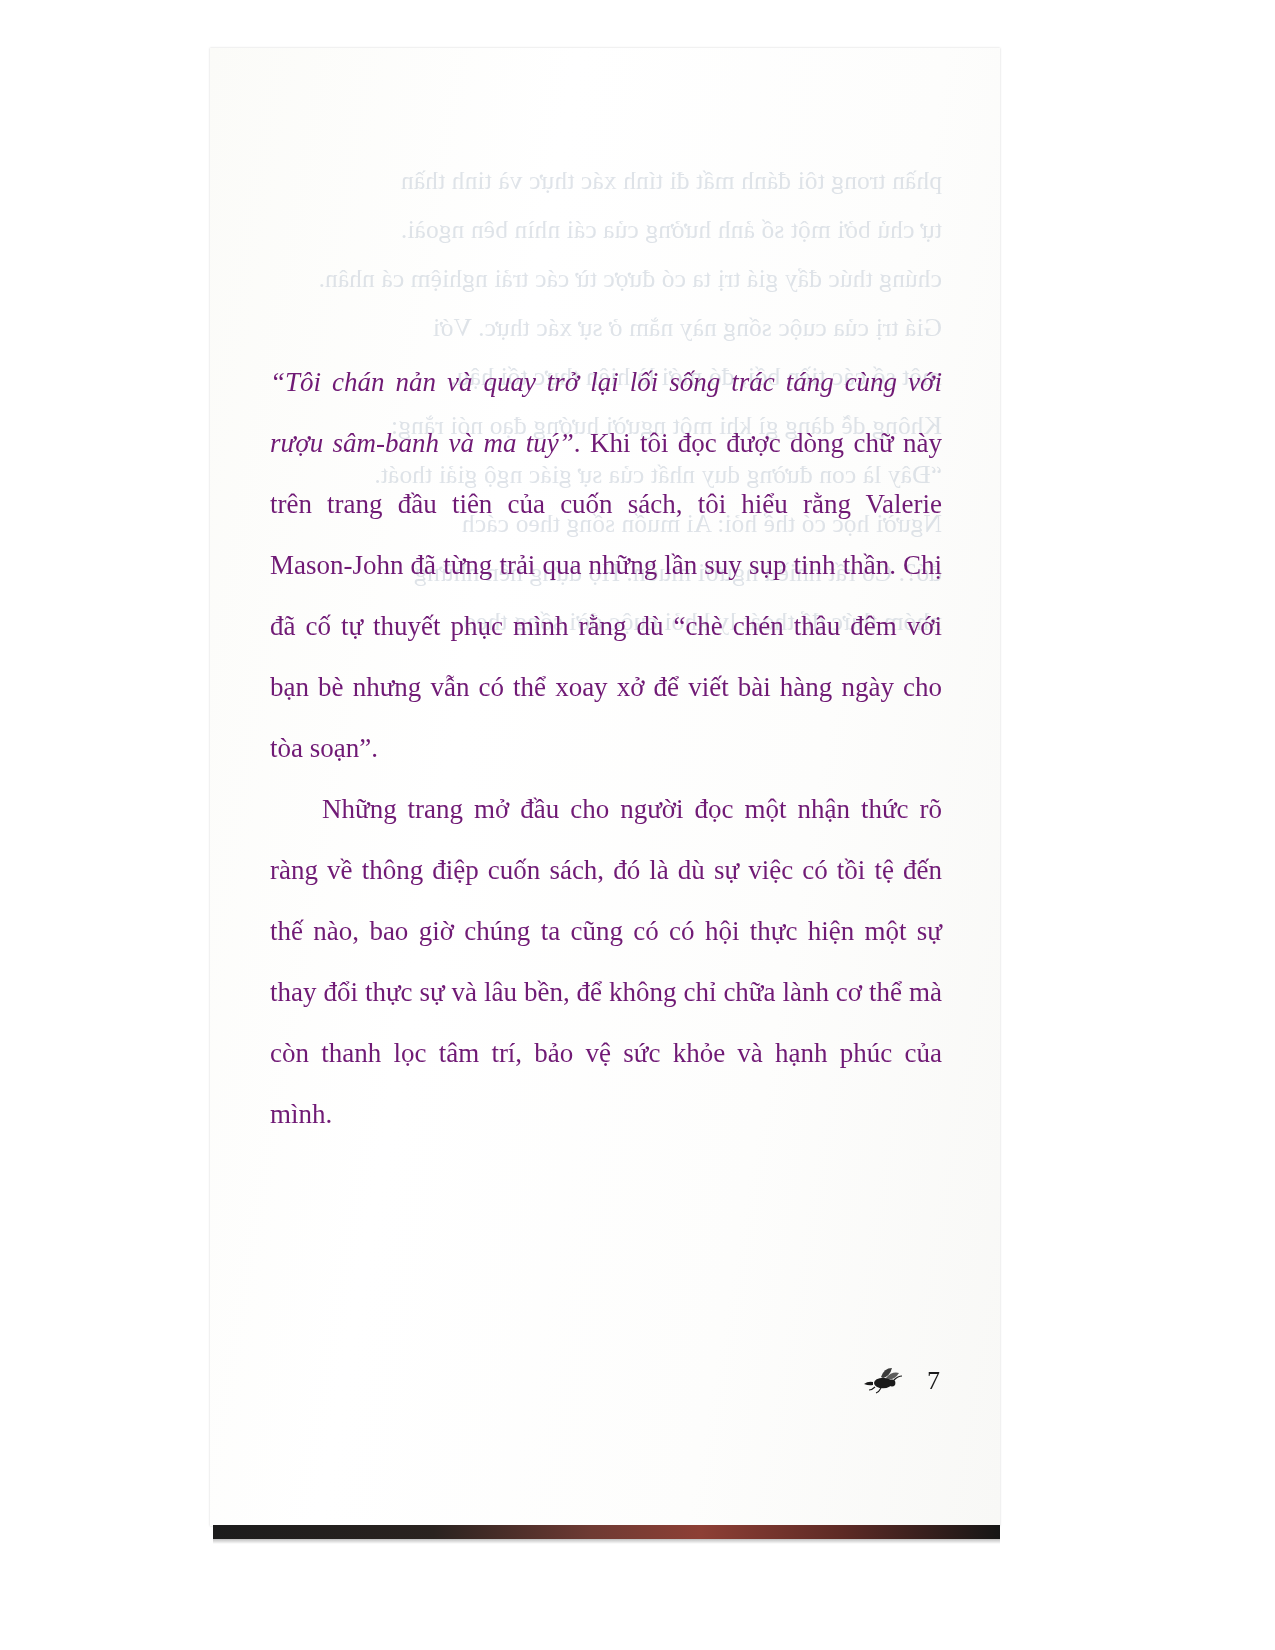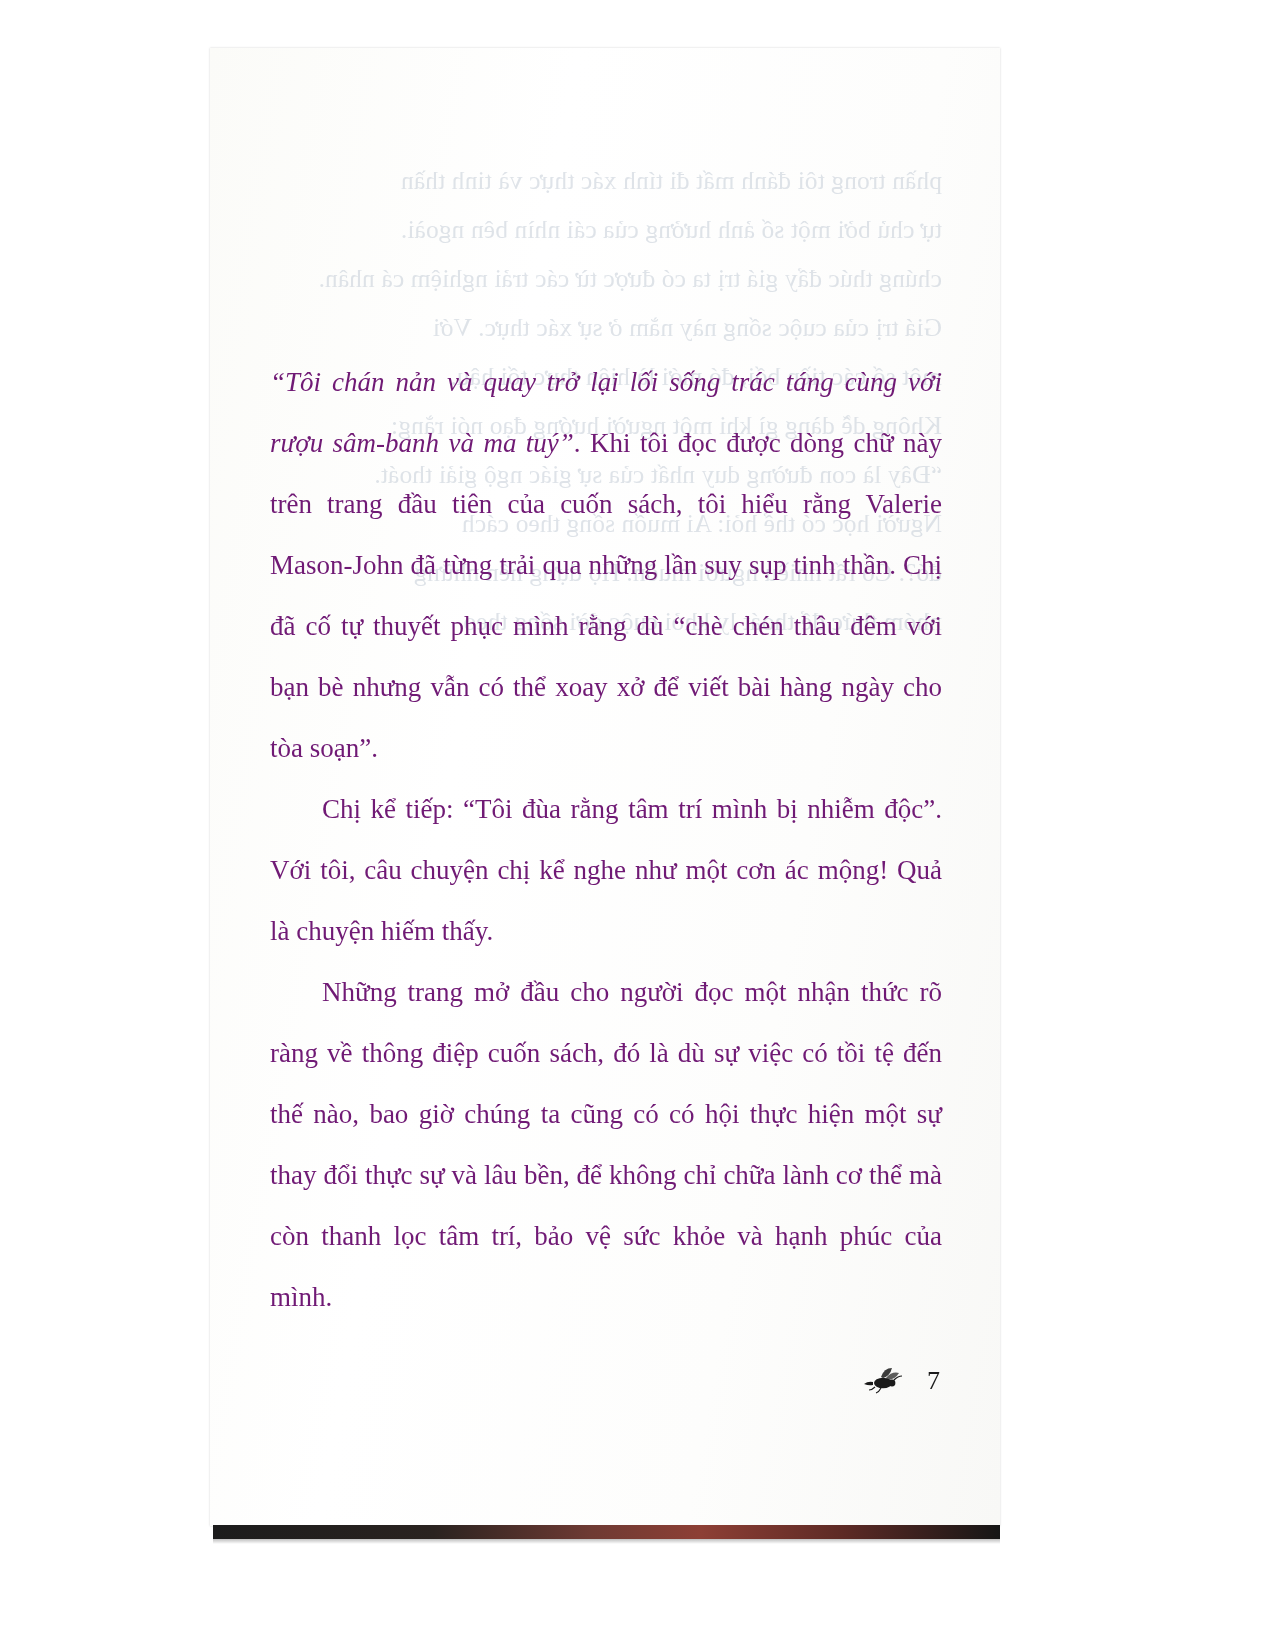--- a/index.html
+++ b/index.html
@@ -161,21 +161,20 @@
     <p>nhóm thức để thoát ly khỏi cuộc đời sống theo</p>
   </div>
 
   <div id="content">
 
     <div class="title-block">
     </div>
 
     <div class="body-text">
       <p class="no-indent"><i>“Tôi chán nản và quay trở lại lối sống trác táng cùng với rượu sâm-banh và ma tuý”</i><span>. Khi tôi đọc được dòng chữ này trên trang đầu tiên của cuốn sách, tôi hiểu rằng Valerie Mason-John đã từng trải qua những lần suy sụp tinh thần. Chị đã cố tự thuyết phục mình rằng dù “chè chén thâu đêm với bạn bè nhưng vẫn có thể xoay xở để viết bài hàng ngày cho tòa soạn”.</span></p>
-      <p>Chị kể tiếp: “Tôi đùa rằng tâm trí mình bị nhiễm độc”. Với tôi, câu chuyện chị kể nghe như một cơn ác mộng! Quả là chuyện hiếm thấy.</p>
       <p>Những trang mở đầu cho người đọc một nhận thức rõ ràng về thông điệp cuốn sách, đó là dù sự việc có tồi tệ đến thế nào, bao giờ chúng ta cũng có có hội thực hiện một sự thay đổi thực sự và lâu bền, để không chỉ chữa lành cơ thể mà còn thanh lọc tâm trí, bảo vệ sức khỏe và hạnh phúc của mình.</p>
     </div>
 
   </div>
 
   <div id="folio">
     <span class="ornament">
       <svg width="52" height="30" viewBox="0 0 52 30" xmlns="http://www.w3.org/2000/svg">
         <g fill="#1a1a1a">
           <ellipse cx="22" cy="19" rx="9" ry="5.2"></ellipse>

